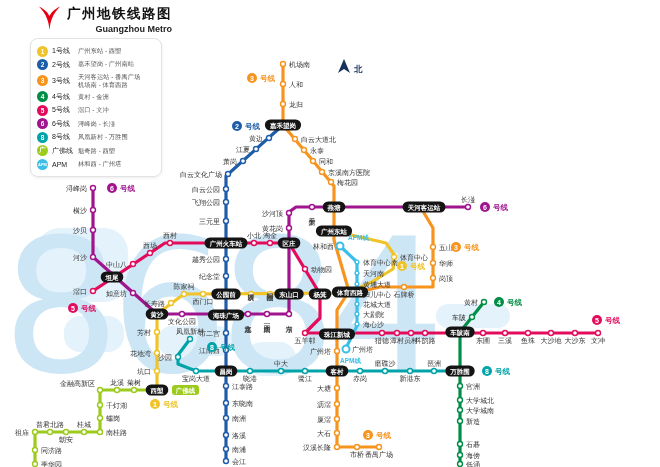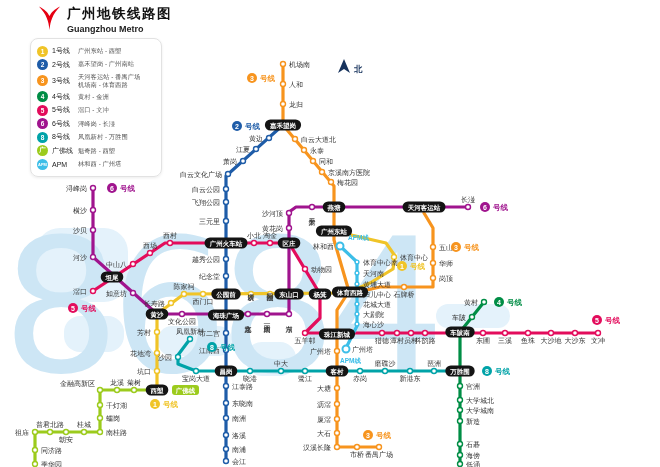--- a/index.html
+++ b/index.html
@@ -6,21 +6,21 @@
   .stage{position:relative;width:660px;height:467px;background:#fff;overflow:hidden;
          font-family:"Liberation Sans",sans-serif;}
   .river{position:absolute;background:#E4F2FB;z-index:0;}
   .watermark{position:absolute;left:2px;top:214px;font-size:186px;font-weight:normal;
              color:#CDE6F5;line-height:1;letter-spacing:-10px;z-index:1;
              font-family:"DejaVu Sans",sans-serif;}
   #map-svg{position:absolute;left:0;top:0;z-index:2;}
   .hdr{position:absolute;left:38px;top:5px;display:flex;align-items:flex-start;z-index:5;}
   .htxt{margin-left:6px;}
   .t1{font-size:13.5px;font-weight:bold;color:#111;letter-spacing:1.5px;}
-  .t2{font-size:9px;font-weight:bold;color:#222;margin-top:1px;}
+  .t2{font-size:9px;font-weight:bold;color:#222;margin-top:1px;text-align:right;}
   .legend{position:absolute;left:30px;top:38px;width:118px;background:rgba(255,255,255,.97);
           border:1px solid #e2e2e2;border-radius:8px;padding:4px 6px;z-index:5;
           box-shadow:0 1px 3px rgba(0,0,0,.08);}
   .lrow{display:flex;align-items:center;margin:2.5px 0;}
   .lbadge{width:11px;height:11px;border-radius:50%;color:#fff;display:flex;align-items:center;
           justify-content:center;flex:0 0 11px;font-weight:bold;}
   .lname{font-size:7px;color:#222;margin-left:4px;flex:0 0 26px;}
   .lroutes{font-size:6.3px;color:#555;line-height:1.3;}
   text{font-family:"Liberation Sans",sans-serif;}
 </style>

